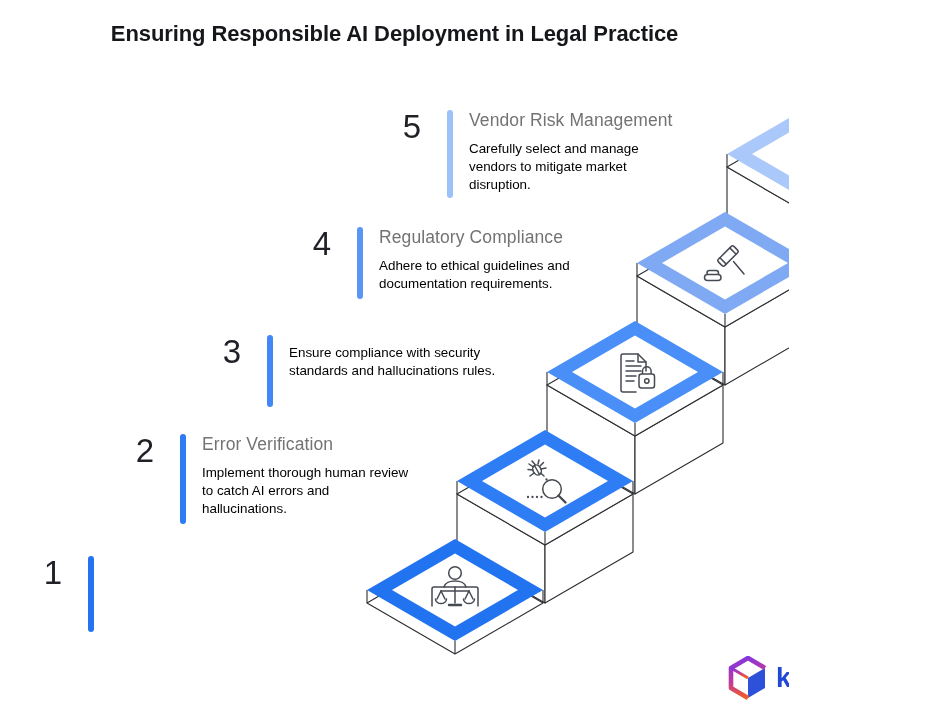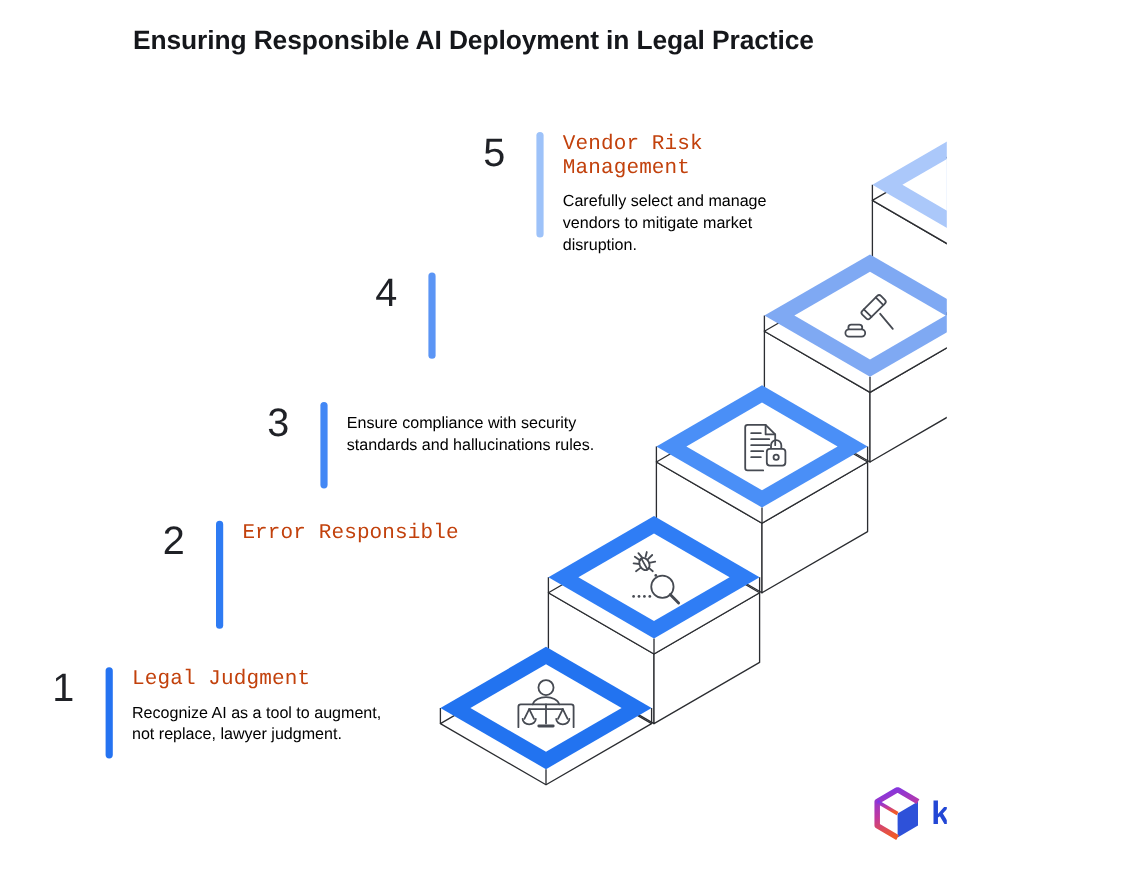--- a/index.html
+++ b/index.html
@@ -10,21 +10,21 @@
   #staircase{position:absolute;left:0;top:0;pointer-events:none;}
   .edge{fill:#fff;stroke:#2b2d31;stroke-width:1.1;stroke-linejoin:round;}
   .tick{stroke:#2b2d31;stroke-width:1.1;}
   .ic{fill:none;stroke:#464a52;stroke-width:1.5;stroke-linecap:round;stroke-linejoin:round;}
   .ic .dot{fill:#464a52;stroke:none;}
   .step{position:absolute;display:flex;align-items:flex-start;}
   .step-number{width:44px;text-align:right;padding-right:10px;box-sizing:border-box;
                font-size:33px;line-height:1.05;color:#1f2126;}
   .step-bar{width:6px;border-radius:3px;margin-left:16px;flex:none;background:#4285f4;}
   .step-text{margin-left:16px;}
-  .step-text h2{margin:0;font-size:17.5px;font-weight:400;color:#c2410c;letter-spacing:0.1px;font-family:Liberation Mono, monospace;}
+  .step-text h2{margin:0;font-size:17.5px;font-weight:400;color:#737373;letter-spacing:0.1px;}
   .step-text p{margin:9px 0 0 0;font-size:13.4px;line-height:1.35;color:#000000;}
   .step-1{left:28px;top:556px;}  .step-1 .step-bar{height:76px;} .step-1 .step-text{width:220px;}
   .step-2{left:120px;top:434px;} .step-2 .step-bar{height:90px;} .step-2 .step-text{width:215px;}
   .step-3{left:207px;top:335px;} .step-3 .step-bar{height:72px;} .step-3 .step-text{width:238px;}
   .step-4{left:297px;top:227px;} .step-4 .step-bar{height:72px;} .step-4 .step-text{width:228px;}
   .step-5{left:387px;top:110px;} .step-5 .step-bar{height:88px;} .step-5 .step-text{width:208px;}
   .logo{position:absolute;left:728px;top:656px;display:flex;align-items:center;}
   .logo-word{font-size:27px;font-weight:bold;color:var(--word-color,#2347d5);
              letter-spacing:-0.5px;margin-left:8px;white-space:nowrap;}
   .logo-i{position:relative;}
@@ -152,45 +152,46 @@
    <line x1="14" y1="0" x2="10" y2="8"></line>
           <line x1="14" y1="0" x2="18" y2="8"></line>
    <path d="M 8.5,8 A 5.5 4.6 0 0 0 19.5,8"></path>
         </g>
       </g>
     </svg>
 
   <div class="step step-1">
     <div class="step-number">1</div>
     <div class="step-bar" style="background: rgb(37, 115, 241);"></div>
-    <div class="step-text">
-      <h2>Legal Judgment</h2>
-      <p>Recognize AI as a tool to augment, not replace, lawyer judgment.</p>
-    </div>
   </div>
 
   <div class="step step-2">
     <div class="step-number">2</div>
     <div class="step-bar" style="background: rgb(46, 123, 243);"></div>
     <div class="step-text">
-      <h2>Error Responsible</h2>
+      <h2>Error Verification</h2>
+      <p>Implement thorough human review to catch AI errors and hallucinations.</p>
     </div>
   </div>
 
   <div class="step step-3">
     <div class="step-number">3</div>
     <div class="step-bar" style="background: rgb(66, 135, 245);"></div>
     <div class="step-text">
       <p>Ensure compliance with security standards and hallucinations rules.</p>
     </div>
   </div>
 
   <div class="step step-4">
     <div class="step-number">4</div>
     <div class="step-bar" style="background: rgb(91, 149, 245);"></div>
+    <div class="step-text">
+      <h2>Regulatory Compliance</h2>
+      <p>Adhere to ethical guidelines and documentation requirements.</p>
+    </div>
   </div>
 
   <div class="step step-5">
     <div class="step-number">5</div>
     <div class="step-bar" style="background: rgb(157, 194, 249);"></div>
     <div class="step-text">
       <h2>Vendor Risk Management</h2>
       <p>Carefully select and manage vendors to mitigate market disruption.</p>
     </div>
   </div>

